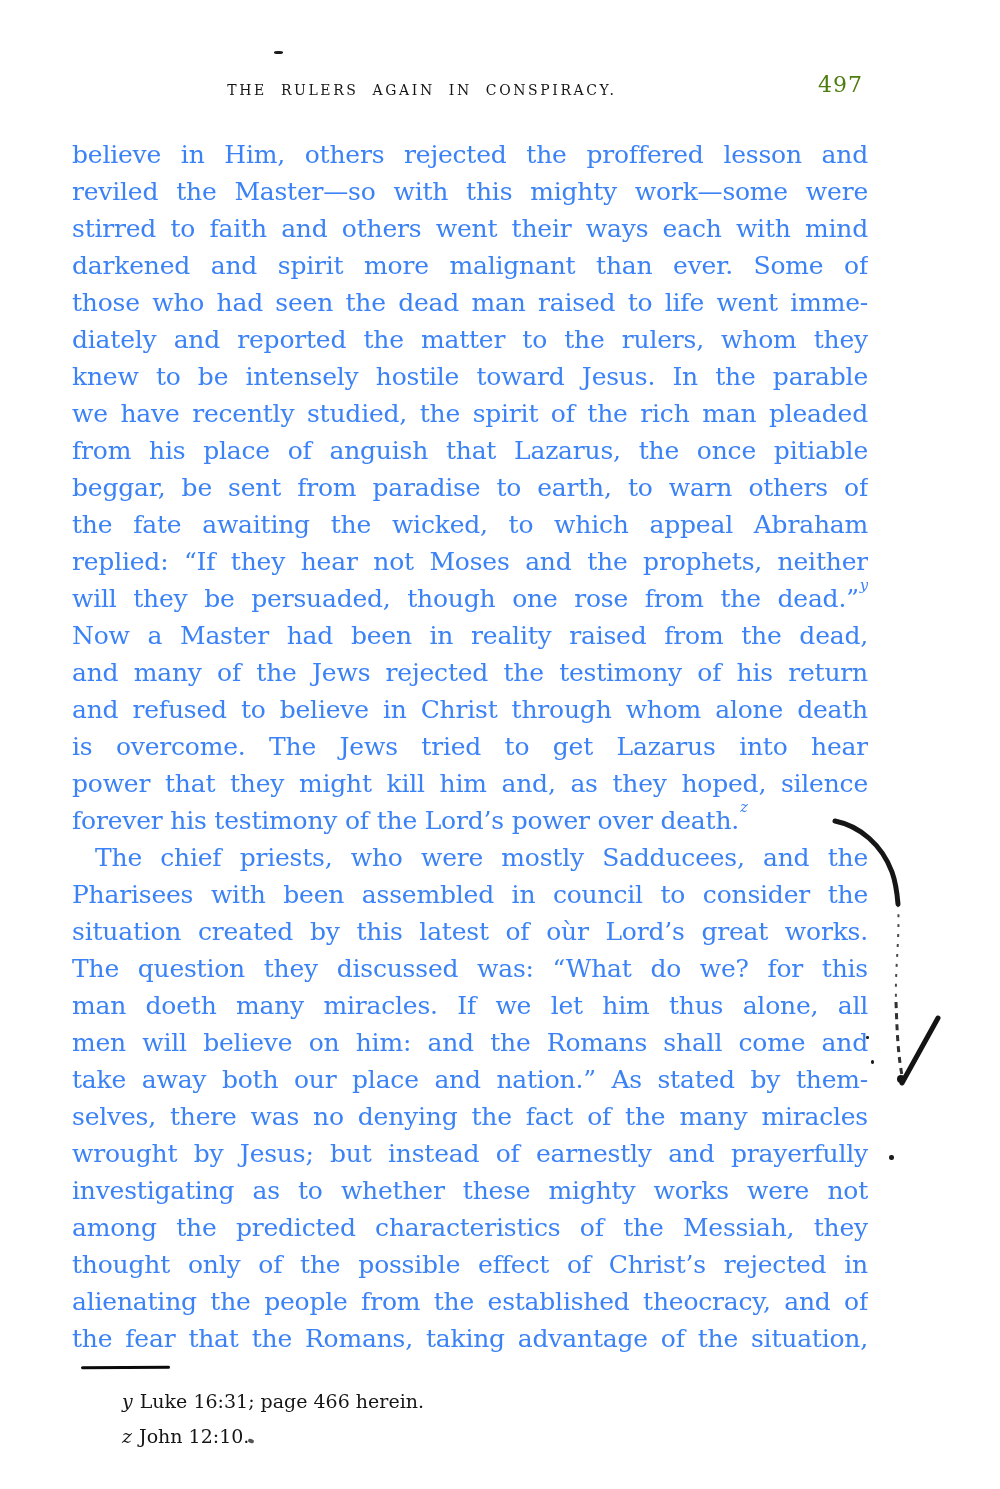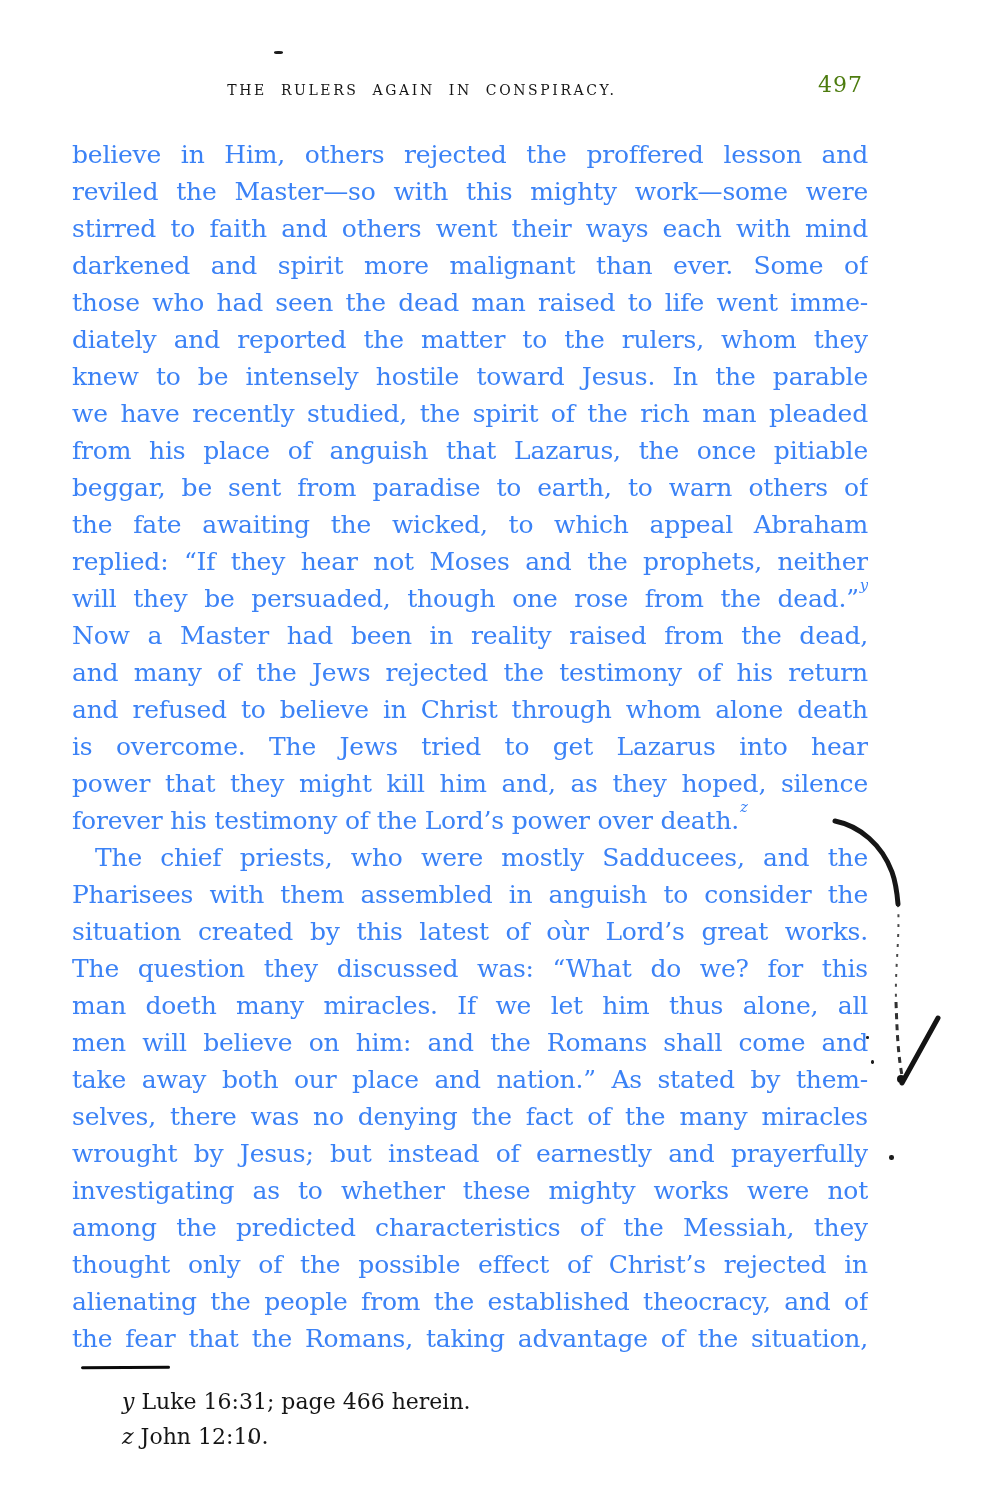--- a/index.html
+++ b/index.html
@@ -70,21 +70,21 @@
     height: 3px;
     background: #0a0a0a;
     transform: rotate(-0.4deg);
     border-radius: 2px;
   }
   .footnotes {
     position: absolute;
     left: 122px;
     top: 1384px;
     width: 600px;
-    font-size: 22px;
+    font-size: 19px;
     line-height: 35px;
     color: #151515;
   }
   .fn-marker { font-style: italic; padding-right: 7px; }
   
   .pen-mark {
     position: absolute;
     left: 0; top: 0;
     width: 1000px; height: 1489px;
     pointer-events: none;
@@ -119,21 +119,21 @@
       <div class="line">the fate awaiting the wicked, to which appeal Abraham</div>
       <div class="line">replied:  “If they hear not Moses and the prophets, neither</div>
       <div class="line">will they be persuaded, though one rose from the dead.”<sup class="fnref">y</sup></div>
       <div class="line">Now a Master had been in reality raised from the dead,</div>
       <div class="line">and many of the Jews rejected the testimony of his return</div>
       <div class="line">and refused to believe in Christ through whom alone death</div>
       <div class="line">is overcome.  The Jews tried to get Lazarus into hear</div>
       <div class="line">power that they might kill him and, as they hoped, silence</div>
       <div class="line no-j">forever his testimony of the Lord’s power over death.<sup class="fnref">z</sup></div>
       <div class="line indent">The chief priests, who were mostly Sadducees, and the</div>
-      <div class="line">Pharisees with them assembled in anguish to consider the</div>
+      <div class="line">Pharisees with been assembled in council to consider the</div>
       <div class="line">situation created by this latest of oùr Lord’s great works.</div>
       <div class="line">The question they discussed was:  “What do we? for this</div>
       <div class="line">man doeth many miracles.  If we let him thus alone, all</div>
       <div class="line">men will believe on him: and the Romans shall come and</div>
       <div class="line">take away both our place and nation.”  As stated by them-</div>
       <div class="line">selves, there was no denying the fact of the many miracles</div>
       <div class="line">wrought by Jesus; but instead of earnestly and prayerfully</div>
       <div class="line">investigating as to whether these mighty works were not</div>
       <div class="line">among the predicted characteristics of the Messiah, they</div>
       <div class="line">thought only of the possible effect of Christ’s rejected in</div>

